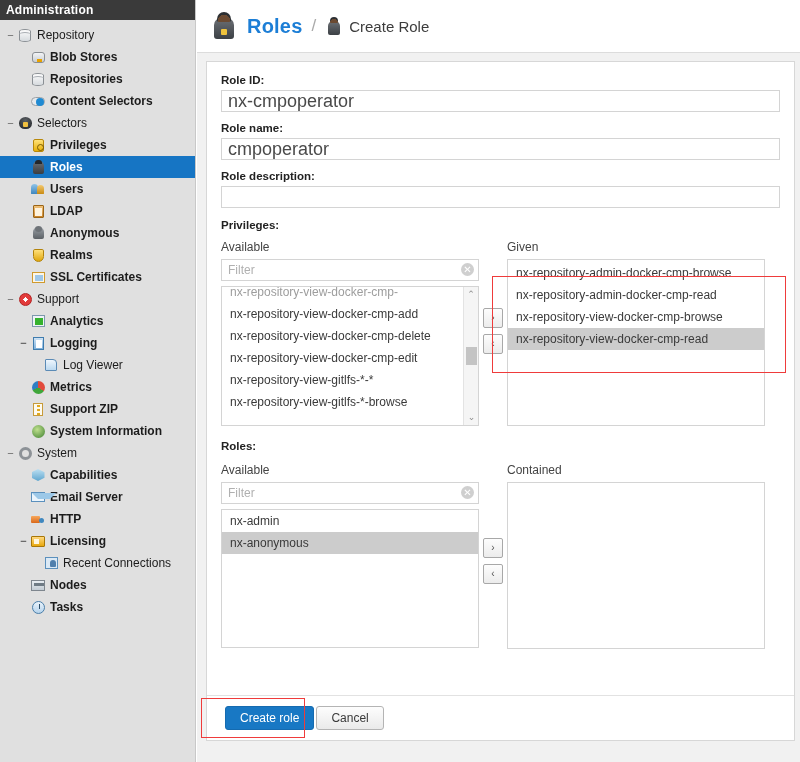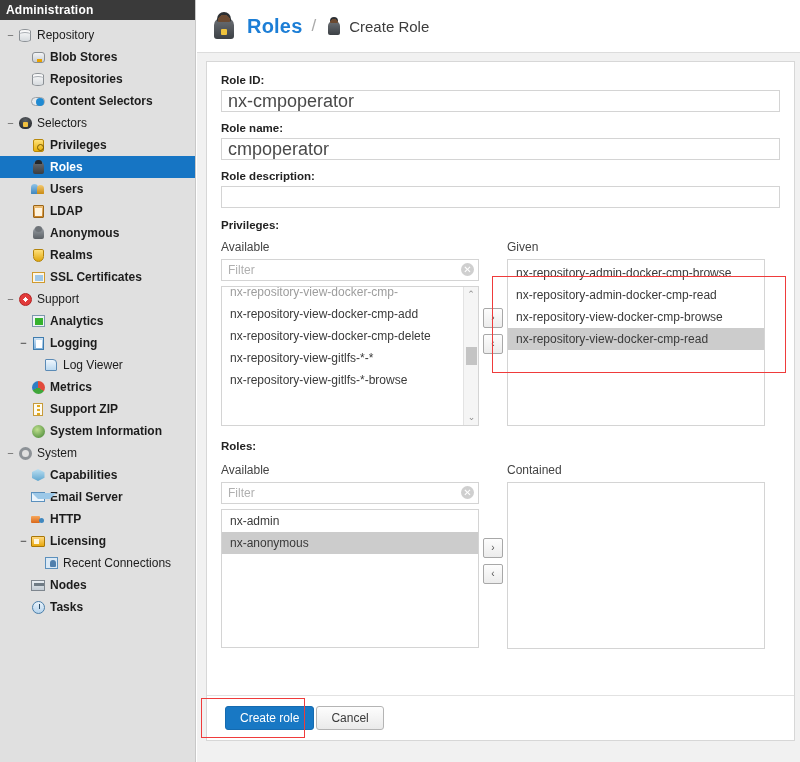--- a/index.html
+++ b/index.html
@@ -516,20 +516,21 @@
           <div class="col-label">Available</div>
           <div class="filterbox" style="margin-top:5px;">
             <input type="text" placeholder="Filter" style="">
             <span class="clear-ic">✕</span>
           </div>
           <div class="listbox clipped-top" style="height:140px;">
             <div id="priv-avail-rows" style="margin-top:-6px;">
                 <div class="row"><span>nx-repository-view-docker-cmp-</span></div>
                 <div class="row"><span>nx-repository-view-docker-cmp-add</span></div>
                 <div class="row"><span>nx-repository-view-docker-cmp-delete</span></div>
+                <div class="row"><span>nx-repository-view-docker-cmp-edit</span></div>
                 <div class="row"><span>nx-repository-view-gitlfs-*-*</span></div>
                 <div class="row"><span>nx-repository-view-gitlfs-*-browse</span></div>
               </div>
             <div class="scroller">
               <div class="arr">⌃</div>
               <div class="thumb" style="top:60px;"></div>
               <div class="arr bot">⌄</div>
             </div>
           </div>
         </div>

